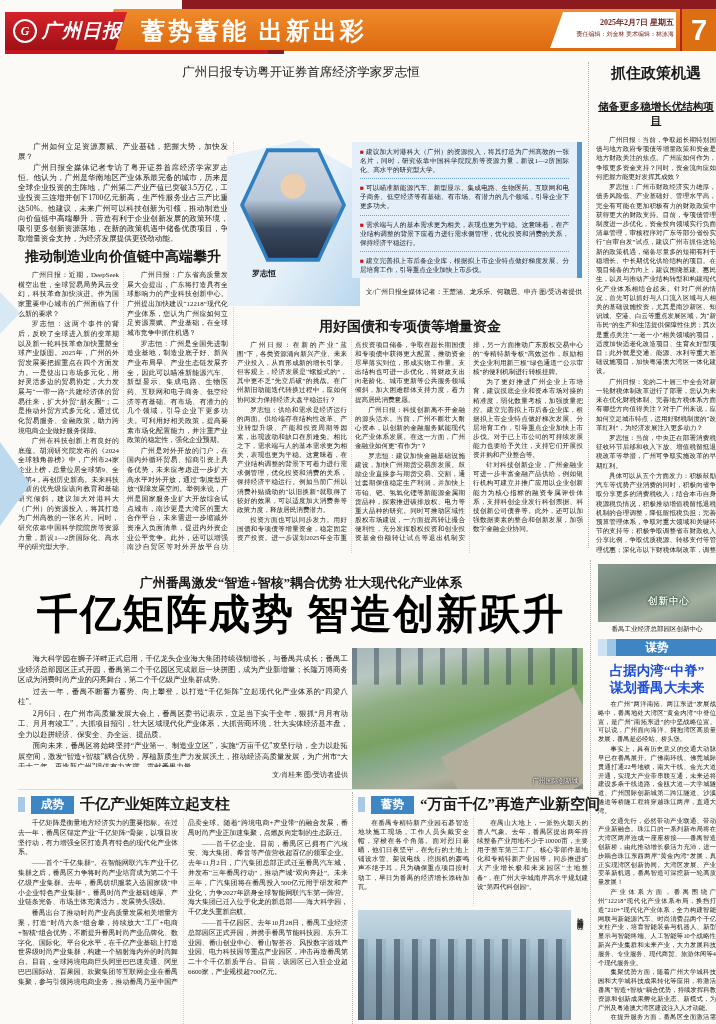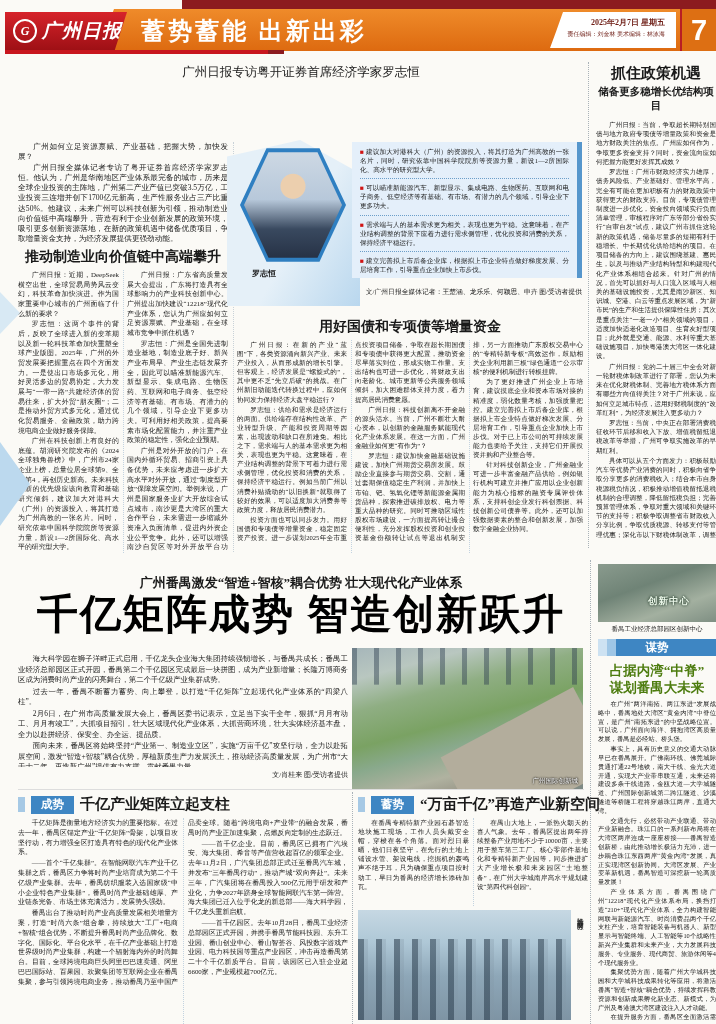--- a/index.html
+++ b/index.html
@@ -7,21 +7,21 @@
         font-family:"Liberation Serif",serif;color:#1a1a1a;}
   .abs{position:absolute;}
   p{margin:0 0 1px 0;text-indent:2em;text-align:justify;}
   
   .maroon-strip{left:182px;top:0;width:534px;height:9px;background:#8c1b1f;}
   .banner{left:98px;top:9px;width:582px;height:42px;background:linear-gradient(180deg,#ef8b2a,#dd6a10);
           clip-path:polygon(16px 0,100% 0,100% 100%,0 100%);}
   .banner-title{left:120px;top:15px;width:268px;text-align:center;font-family:"Liberation Sans",sans-serif;
           font-weight:bold;font-size:24px;letter-spacing:3px;color:#fff;}
   .date-notch{left:550px;top:12px;width:126px;height:36px;background:#fff;
-          clip-path:polygon(13px 0,100% 0,100% 100%,0 100%,6px 55%);padding:5px 11px 0 16px;box-sizing:border-box;
+          clip-path:polygon(13px 0,100% 0,100% 100%,0 100%,6px 55%);padding:5px 2px 0 16px;box-sizing:border-box;
           text-align:right;color:#6e1d15;}
   .date-line{font-size:8px;font-weight:bold;}
   .editors-line{font-size:6px;margin-top:2px;}
   .pageno-box{left:680px;top:9px;width:36px;height:42px;background:#dd6f13;border-left:2px solid #b81d24;
           display:flex;align-items:center;justify-content:center;color:#fff;font-family:"Liberation Sans",sans-serif;
           font-size:29px;font-weight:bold;box-sizing:border-box;}
   .logo-box{left:5px;top:12px;width:122px;height:38px;background:linear-gradient(180deg,#d6232a,#9e1015);
           clip-path:polygon(0 0,100% 0,90% 100%,0 100%);display:flex;align-items:center;gap:5px;padding-left:8px;box-sizing:border-box;}
   .emblem{width:20px;height:20px;border:2px solid #fff;border-radius:50%;display:flex;align-items:center;justify-content:center;
           color:#fff;font-style:italic;font-weight:bold;font-size:12px;}
@@ -29,21 +29,21 @@
   .logo-underline{left:5px;top:50px;width:278px;height:4px;background:#c8161e;}
   .logo-underline2{left:268px;top:50px;width:16px;height:4px;background:#8c1b1f;}
   
   .a1-kicker{left:18px;top:64px;width:566px;text-align:center;font-size:12.5px;}
   .a1-headline{left:14px;top:76px;width:574px;text-align:center;font-size:39px;font-weight:900;letter-spacing:1px;color:#000;}
   .vrule{border-left:1px dotted #a9b2b8;}
   .v-main{left:588px;top:62px;height:486px;}
   .v-leftmid{left:233px;top:142px;height:410px;border-left:1px dotted #c9d2d8;}
   .policy{left:596px;top:64px;width:120px;}
   .policy-t1{text-align:center;font-weight:bold;font-size:15px;}
-  .policy-t2{text-align:center;font-weight:bold;font-size:10.5px;margin-top:2px;}
+  .policy-t2{text-align:center;font-weight:bold;font-size:10.5px;margin-top:17px;text-decoration:underline;}
   .policy-body{margin-top:7px;height:420px;overflow:hidden;font-size:6.5px;line-height:1.42;}
   .a1-intro{left:18px;top:142px;width:210px;height:101px;overflow:hidden;font-size:7.6px;line-height:1.33;}
   .s1-title{left:18px;top:248px;width:210px;text-align:center;font-weight:900;font-size:14px;}
   .s1-body{left:18px;top:270px;width:210px;height:283px;overflow:hidden;font-size:6.9px;line-height:1.4;
            columns:2;column-gap:8px;column-rule:1px dotted #c3d3e0;}
   .deco-panel{left:227px;top:140px;width:133px;height:166px;background:linear-gradient(120deg,#e5f0f8 55%,#b9d7ee);
            clip-path:polygon(0 10%,55% 0,100% 20%,100% 100%,0 100%);}
   .hexb{left:240px;top:146px;width:106px;height:118px;background:#2f7fc1;
            clip-path:polygon(25% 2%,75% 2%,100% 50%,75% 98%,25% 98%,0 50%);}
   .hexi{left:244px;top:150px;width:98px;height:110px;
@@ -100,21 +100,21 @@
      background-size:100% 74%,100% 100%;background-position:0 100%,0 0;background-repeat:no-repeat;}
   .photo2-caption{left:575px;top:912px;height:108px;writing-mode:vertical-rl;font-size:6.8px;letter-spacing:1px;color:#222;}
   .photo3{left:598px;top:564px;width:118px;height:58px;
      background:linear-gradient(160deg,#8a9b8e 0%,#6f8376 35%,#a3b0a0 65%,#74857a 100%);padding-left:24px;}
   .photo3-overlay{position:absolute;left:0;bottom:14px;width:100%;text-align:center;font-size:9.5px;font-weight:bold;
      color:#eaf6e8;text-shadow:0 0 2px #2e4534,0 0 3px #2e4534;letter-spacing:1px;}
   .photo3-caption{left:598px;top:625px;width:118px;text-align:center;font-size:6.5px;}
   .mou-bar{left:598px;top:639px;width:118px;height:17px;background:linear-gradient(90deg,#cde2f2 0 9px,#9ec6e6 9px 18px,#3e86c3 18px);
      display:flex;align-items:center;justify-content:center;color:#fff;font-family:"Liberation Sans",sans-serif;
      font-size:11.5px;font-weight:bold;}
-  .mou-title{left:598px;top:663px;width:118px;text-align:center;font-size:13.5px;font-weight:900;color:#4d7c0f;line-height:1.25;}
+  .mou-title{left:598px;top:663px;width:118px;text-align:center;font-size:13.5px;font-weight:900;color:#1d4ed8;line-height:1.25;}
   .mou-body{left:598px;top:700px;width:118px;height:322px;overflow:hidden;font-size:6.3px;line-height:1.4;}
 </style>
 </head>
 <body>
 
 <div class="page">
 
   <div class="abs maroon-strip"></div>
   <div class="abs banner"></div>
   <div class="abs banner-title">蓄势蓄能 出新出彩</div>

